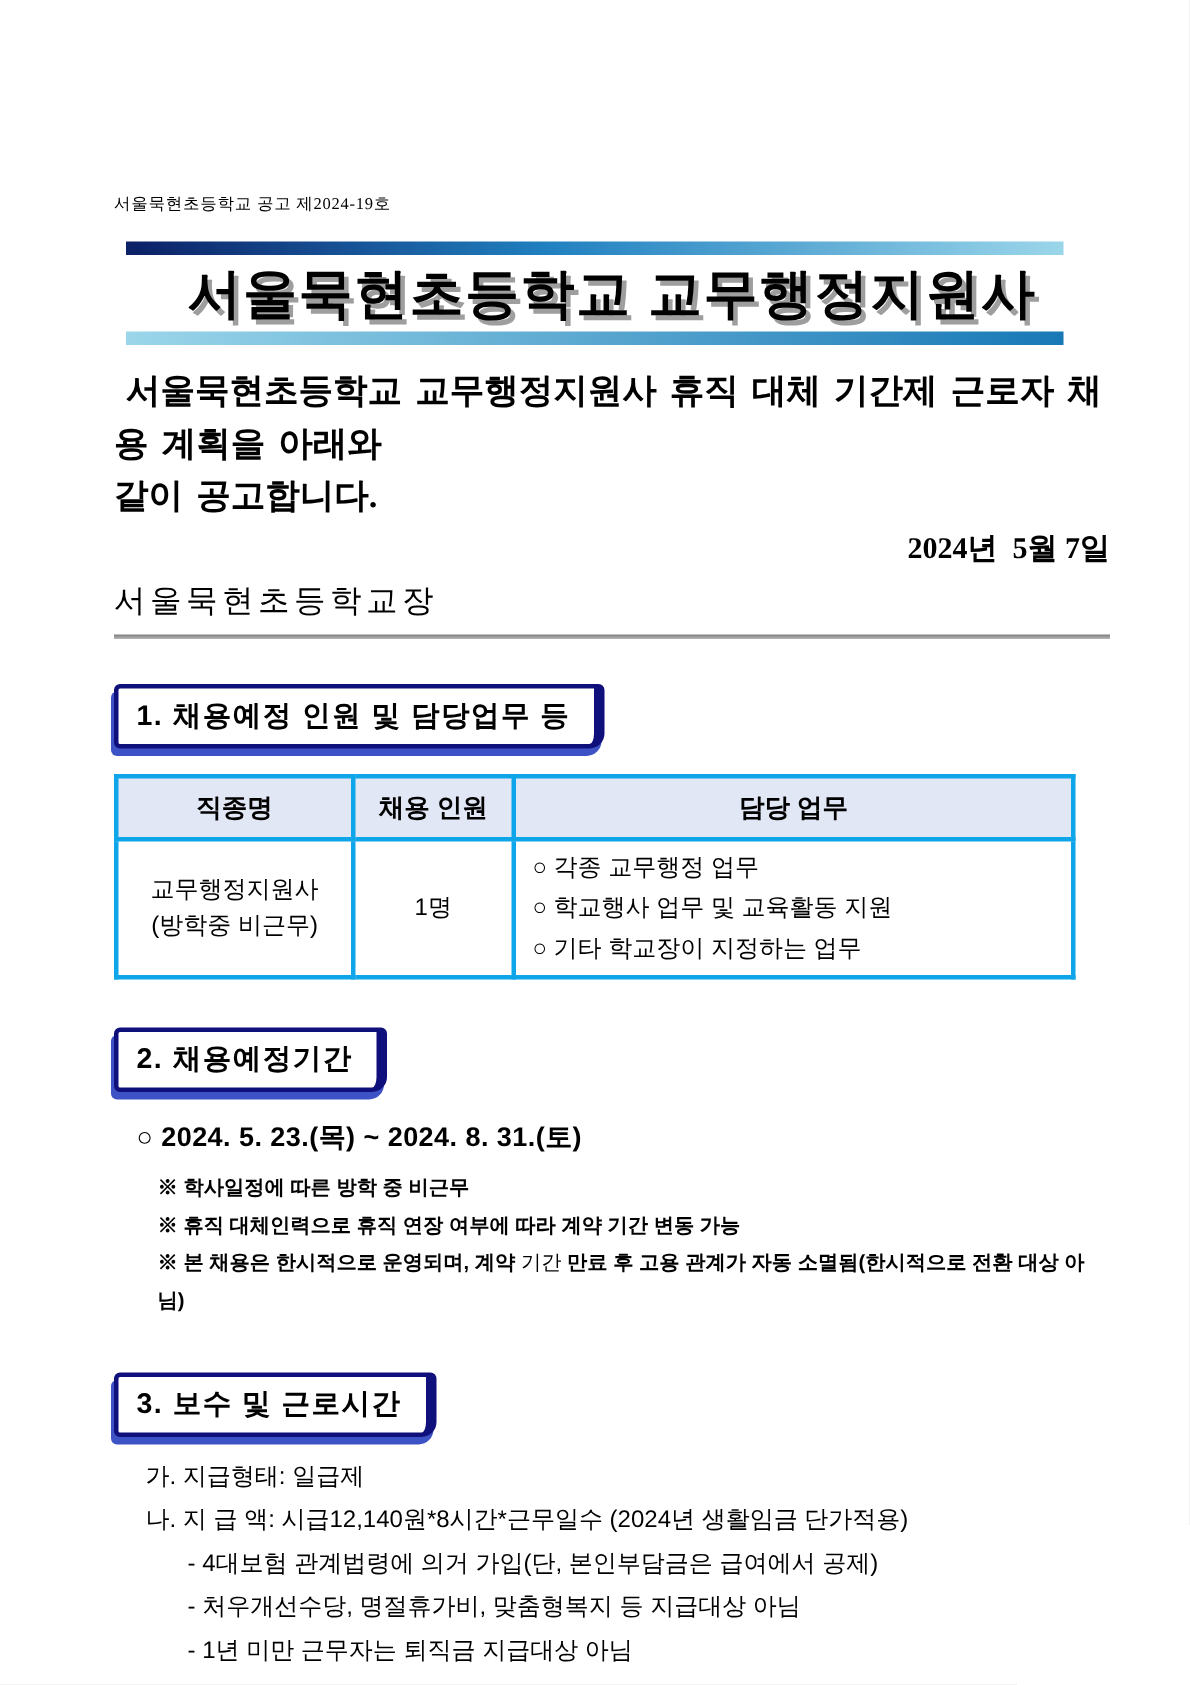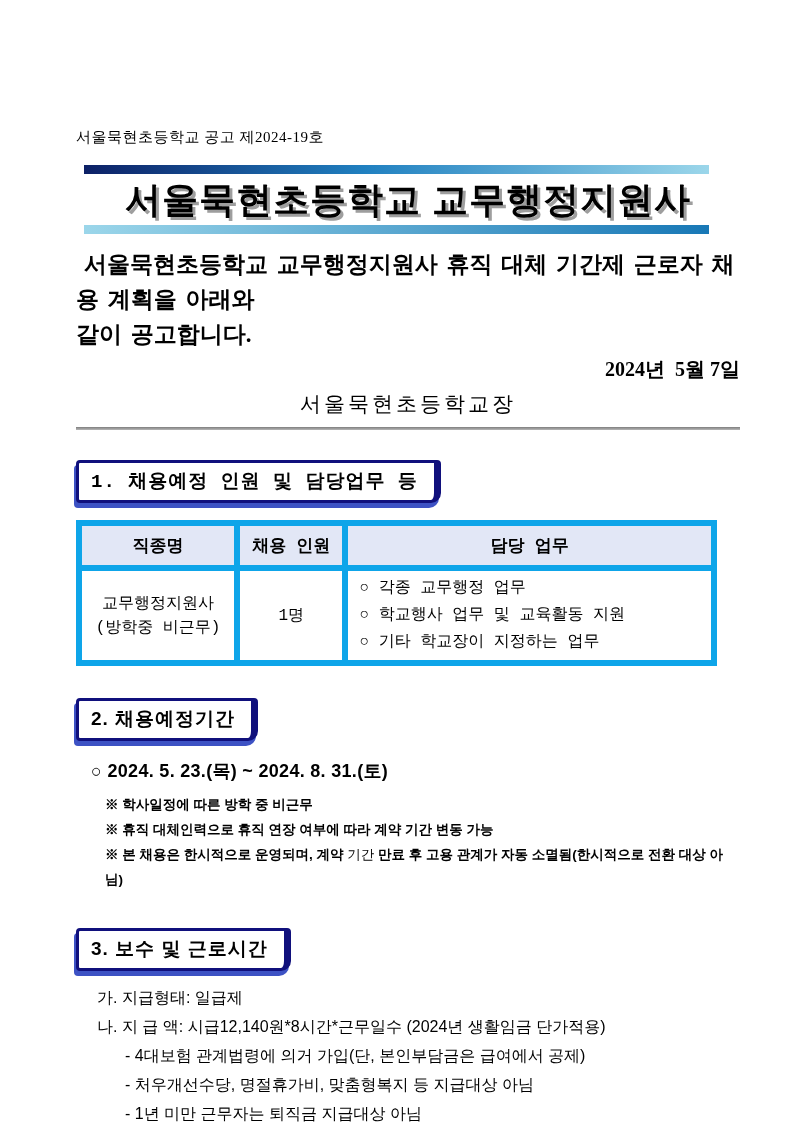--- a/index.html
+++ b/index.html
@@ -5,61 +5,61 @@
   html,body{margin:0;padding:0;background:#e9e9e9;}
   .page{
     width:793px;height:1123px;background:#ffffff;position:relative;
     margin:0 auto;font-family:"Liberation Sans",sans-serif;color:#000;
     overflow:hidden;
   }
   .content{position:absolute;left:76px;top:128px;width:664px;}
 
   .doc-number{
     font-family:"Liberation Serif",serif;
-    font-size:15px;letter-spacing:0.5px;
+    font-size:11px;letter-spacing:0.5px;
   }
 
   .title-block{margin-top:18px;}
   .bar{height:9px;width:625px;margin-left:8px;}
   .bar-top{background:linear-gradient(to right,var(--bar-dark) 0%,var(--bar-mid) 45%,var(--bar-light) 100%);margin-bottom:6px;}
   .bar-bottom{background:linear-gradient(to right,var(--bar-light) 0%,var(--bar-right) 100%);margin-top:6px;}
   .title-line{
     margin:0;text-align:center;font-size:36px;font-weight:bold;
     letter-spacing:1px;line-height:39px;
     text-shadow:3px 3px 0 var(--title-shadow);
   }
 
   .intro{margin:13px 0 0 0;font-family:"Liberation Serif",serif;font-weight:bold;
     font-size:23px;line-height:35px;word-spacing:3px;}
   .intro .first{text-indent:8px;}
 
   .date-line{text-align:right;font-family:"Liberation Serif",serif;font-weight:bold;
     font-size:20px;margin-top:4px;white-space:pre;}
-  .signer-line{text-align:center;font-family:"Liberation Serif",serif;
+  .signer-line{text-align:left;font-family:"Liberation Serif",serif;
     font-size:21px;letter-spacing:3px;margin-top:7px;}
   .divider{height:3px;background:linear-gradient(to bottom,#7d7d7d,#b8b8b8);margin-top:9px;width:664px;}
 
   .sec-heading{
     display:inline-block;background:#fff;
     border:3px solid var(--navy);border-right-width:7px;
     border-radius:4px 4px 10px 4px;
     padding:5px 16px 6px 12px;
     font-size:19px;font-weight:bold;letter-spacing:1px;
     box-shadow:-2px 5px 0 var(--box-shadow-blue);
     position:relative;
   }
-  .sec1{margin-top:30px;font-family:Liberation Mono, monospace;}
+  .sec1{margin-top:30px;}
   .sec2{margin-top:32px;}
   .sec3{margin-top:36px;}
 
   table.hire-table{
     border-collapse:collapse;margin-top:17px;width:641px;
     border:2px solid #000;
   }
-  .hire-table th,.hire-table td{border:6px solid #0ea5e9;}
+  .hire-table th,.hire-table td{border:3px solid #0ea5e9;}
   .hire-table th{
     background:var(--table-header-bg);
     font-size:17px;font-weight:bold;height:37px;text-align:center;
   }
   .col-job{width:157px;}
   .col-count{width:105px;}
   .col-duty{width:379px;}
   .hire-table td{font-size:16px;height:80px;}
   .cell-center{text-align:center;line-height:24px;}
   .cell-duties{text-align:left;padding:4px 4px 4px 11px;vertical-align:middle;}

